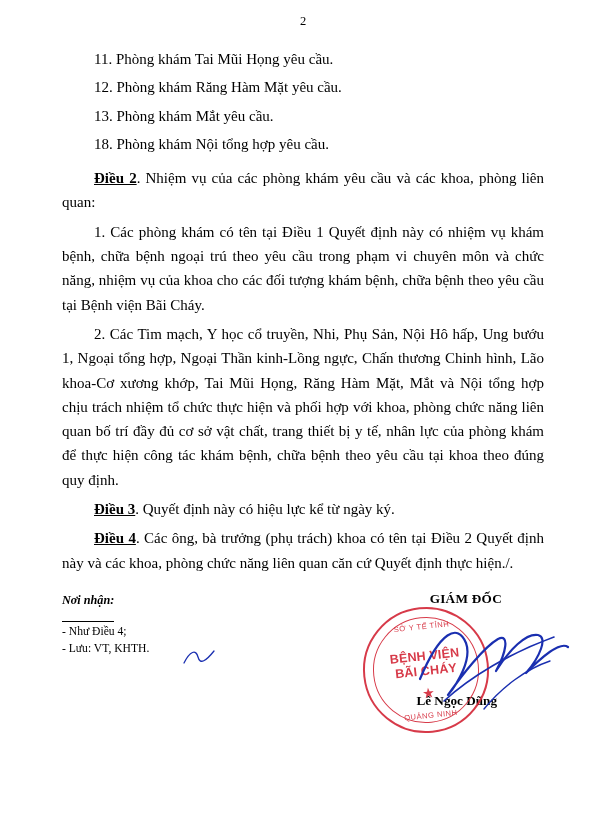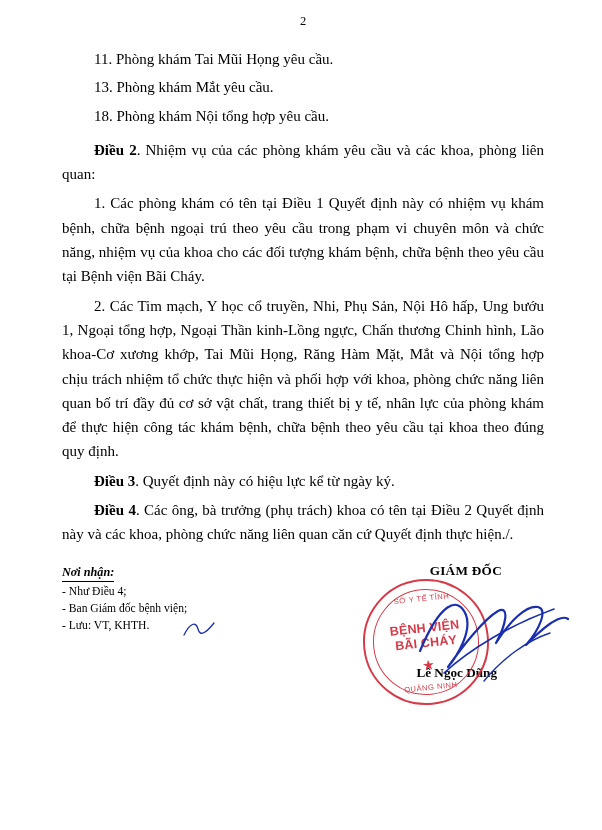--- a/index.html
+++ b/index.html
@@ -35,20 +35,21 @@
     text-indent: 32px;
   }
   .para.list-item {
     text-indent: 32px;
   }
   .para.tight {
     margin-bottom: 4px;
   }
   .para b {
     font-weight: bold;
+    text-decoration: underline;
   }
   .block-gap {
     height: 6px;
   }
   .signature-area {
     position: relative;
     margin-top: 16px;
     height: 130px;
   }
   .recipients {
@@ -57,21 +58,21 @@
     top: 0;
     font-size: 11.6px;
     line-height: 1.48;
   }
   .recipients .title {
     font-style: italic;
     font-weight: bold;
     font-size: 12.2px;
     border-bottom: 1px solid #000;
     display: inline-block;
-    padding-bottom: 0px;
+    padding-bottom: 12px;
     margin-bottom: 1px;
   }
   .recipients .line {
     white-space: nowrap;
   }
   .signer {
     position: absolute;
     right: 42px;
     top: 0;
     width: 210px;
@@ -162,41 +163,41 @@
   }
 </style>
 </head>
 <body>
 
 <div class="page">
 
   <div class="page-number">2</div>
 
   <p class="para list-item tight">11. Phòng khám Tai Mũi Họng yêu cầu.</p>
+  <p class="para list-item tight">12. Phòng khám Răng Hàm Mặt yêu cầu.</p>
   <p class="para list-item tight">13. Phòng khám Mắt yêu cầu.</p>
   <p class="para list-item tight">18. Phòng khám Nội tổng hợp yêu cầu.</p>
 
   <div class="block-gap"></div>
 
   <p class="para"><b>Điều 2</b><span>. Nhiệm vụ của các phòng khám yêu cầu và các khoa, phòng liên quan:</span></p>
 
   <p class="para">1. Các phòng khám có tên tại Điều 1 Quyết định này có nhiệm vụ khám bệnh, chữa bệnh ngoại trú theo yêu cầu trong phạm vi chuyên môn và chức năng, nhiệm vụ của khoa cho các đối tượng khám bệnh, chữa bệnh theo yêu cầu tại Bệnh viện Bãi Cháy.</p>
 
   <p class="para">2. Các Tim mạch, Y học cổ truyền, Nhi, Phụ Sản, Nội Hô hấp, Ung bướu 1, Ngoại tổng hợp, Ngoại Thần kinh-Lồng ngực, Chấn thương Chinh hình, Lão khoa-Cơ xương khớp, Tai Mũi Họng, Răng Hàm Mặt, Mắt và Nội tổng hợp chịu trách nhiệm tổ chức thực hiện và phối hợp với khoa, phòng chức năng liên quan bố trí đầy đủ cơ sở vật chất, trang thiết bị y tế, nhân lực của phòng khám để thực hiện công tác khám bệnh, chữa bệnh theo yêu cầu tại khoa theo đúng quy định.</p>
 
   <p class="para"><b>Điều 3</b><span>. Quyết định này có hiệu lực kể từ ngày ký.</span></p>
 
   <p class="para"><b>Điều 4</b><span>. Các ông, bà trưởng (phụ trách) khoa có tên tại Điều 2 Quyết định này và các khoa, phòng chức năng liên quan căn cứ Quyết định thực hiện./.</span></p>
 
   <div class="signature-area">
 
     <div class="recipients">
       <div class="title">Nơi nhận:</div>
       <div class="line">- Như Điều 4;</div>
-      <div class="line">- Ban Giám đốc bệnh viện;</div>
       <div class="line">- Lưu: VT, KHTH.</div>
     </div>
 
     <div class="signer">
       <div class="role">GIÁM ĐỐC</div>
       <div class="name">Lê Ngọc Dũng</div>
     </div>
 
     <div class="stamp">
       <div class="inner-ring"></div>

